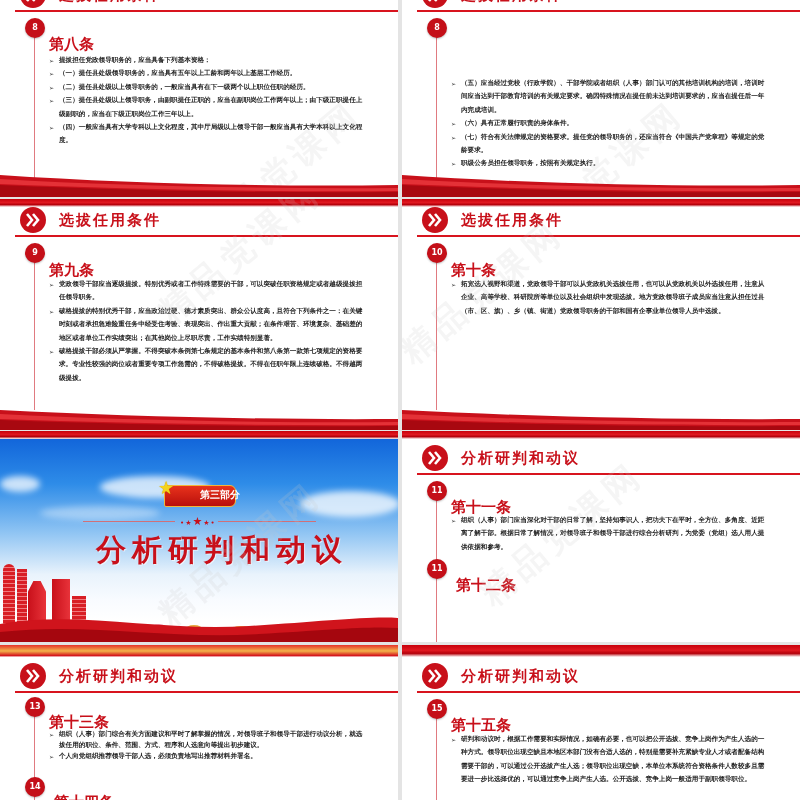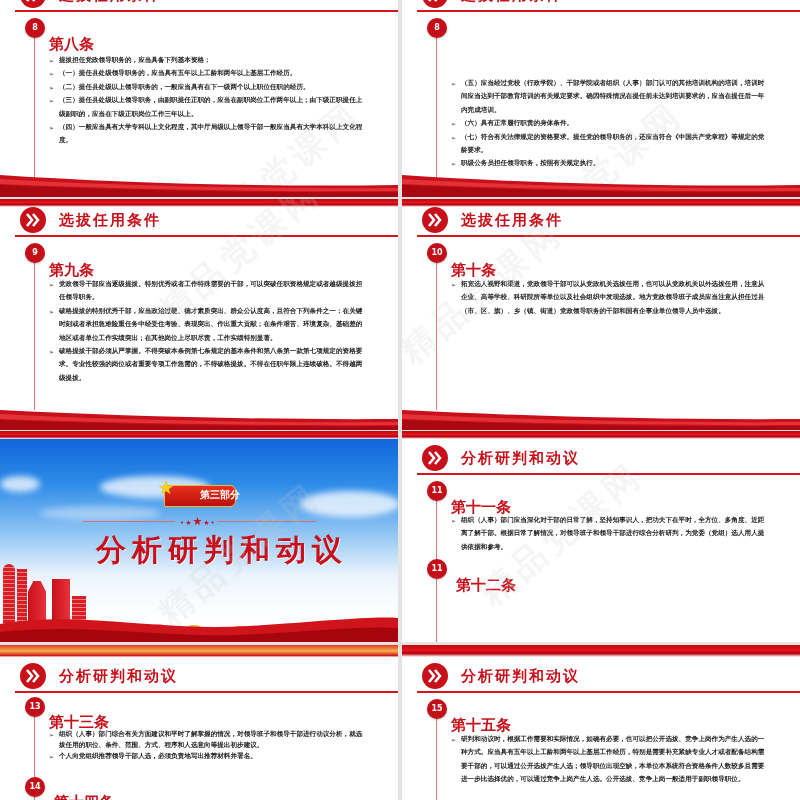--- a/index.html
+++ b/index.html
@@ -272,15 +272,15 @@
           <path d="M2 1 L7 7 L2 13 M8 1 L13 7 L8 13" stroke="#fff" stroke-width="2.6" fill="none"></path>
         </svg>
     </div>
     <div class="header-title">分析研判和动议</div>
     <div class="header-rule"></div>
   </div>
   <div class="tl-line" style="top:64px;height:100px;"></div>
   <div class="tl-badge" style="top:54px;">15</div>
   <div class="art-title" style="top:71px;">第十五条</div>
   <ul class="art-list" style="top:88px;">
-    <li>研判和动议时，根据工作需要和实际情况，如确有必要，也可以把公开选拔、竞争上岗作为产生人选的一种方式。应当具有五年以上工龄和两年以上基层工作经历，特别是需要补充紧缺专业人才或者配备结构需要干部的，可以通过公开选拔产生人选；领导职位出现空缺，本单位本系统符合资格条件人数较多且需要进一步比选择优的，可以通过竞争上岗产生人选。公开选拔、竞争上岗一般适用于副职领导职位。</li>
+    <li>研判和动议时，根据工作需要和实际情况，如确有必要，也可以把公开选拔、竞争上岗作为产生人选的一种方式。领导职位出现空缺且本地区本部门没有合适人选的，特别是需要补充紧缺专业人才或者配备结构需要干部的，可以通过公开选拔产生人选；领导职位出现空缺，本单位本系统符合资格条件人数较多且需要进一步比选择优的，可以通过竞争上岗产生人选。公开选拔、竞争上岗一般适用于副职领导职位。</li>
   </ul>
 </div>
 
 </body></html>

